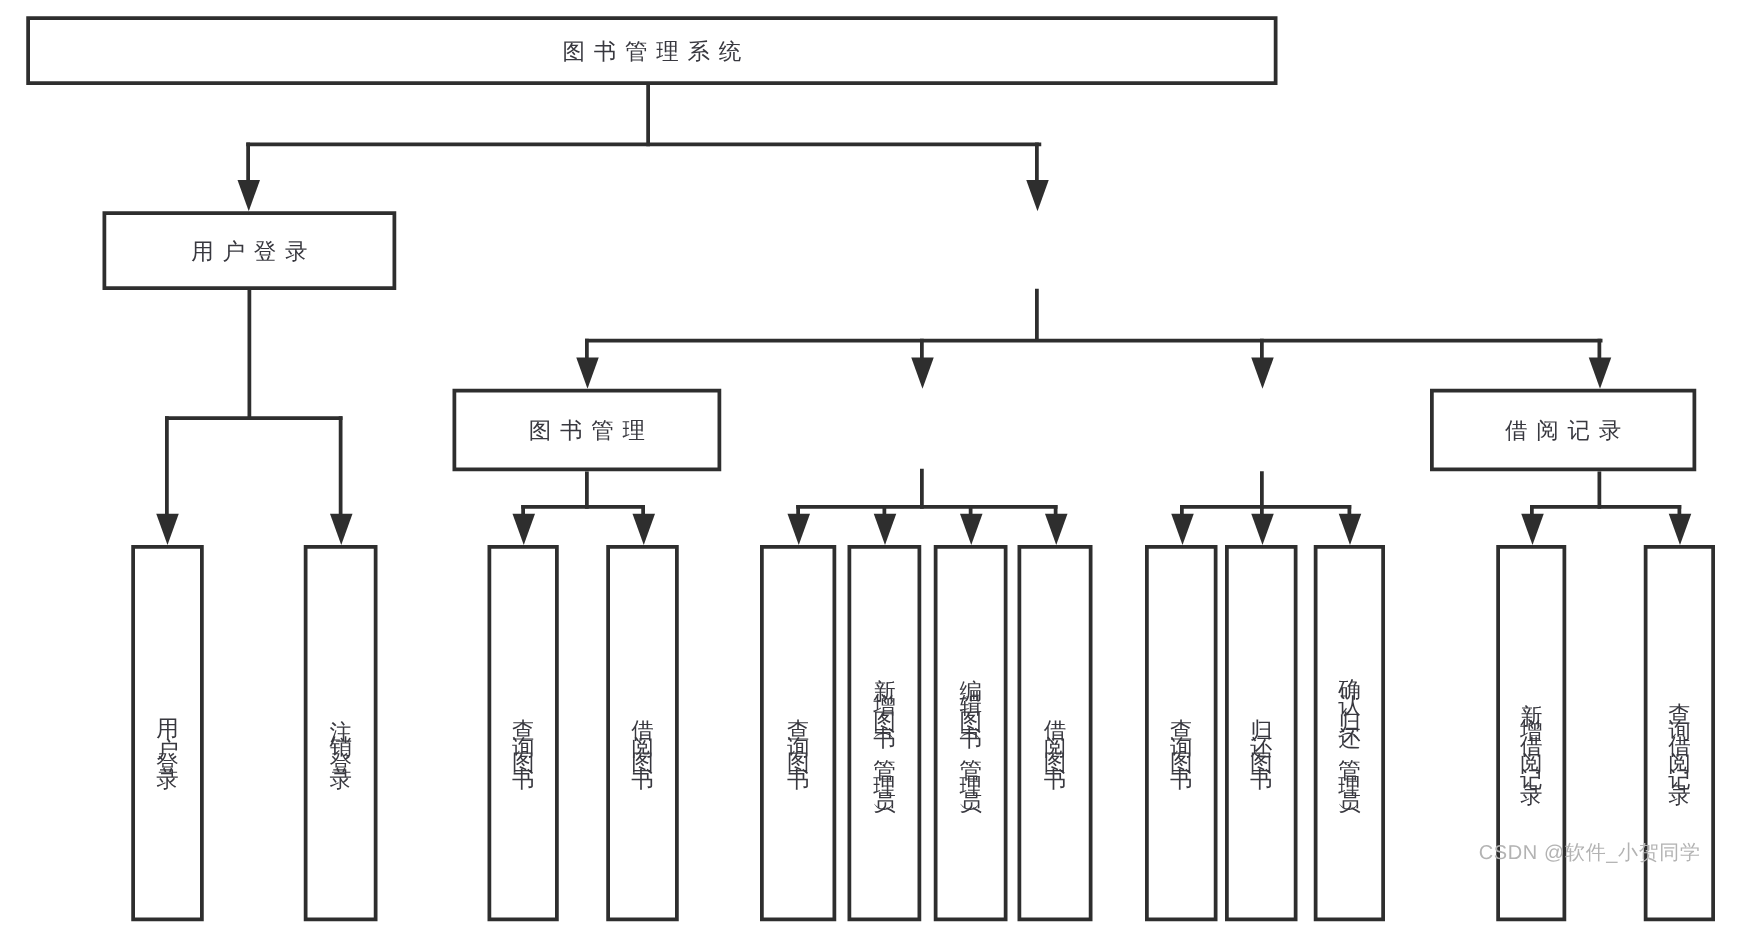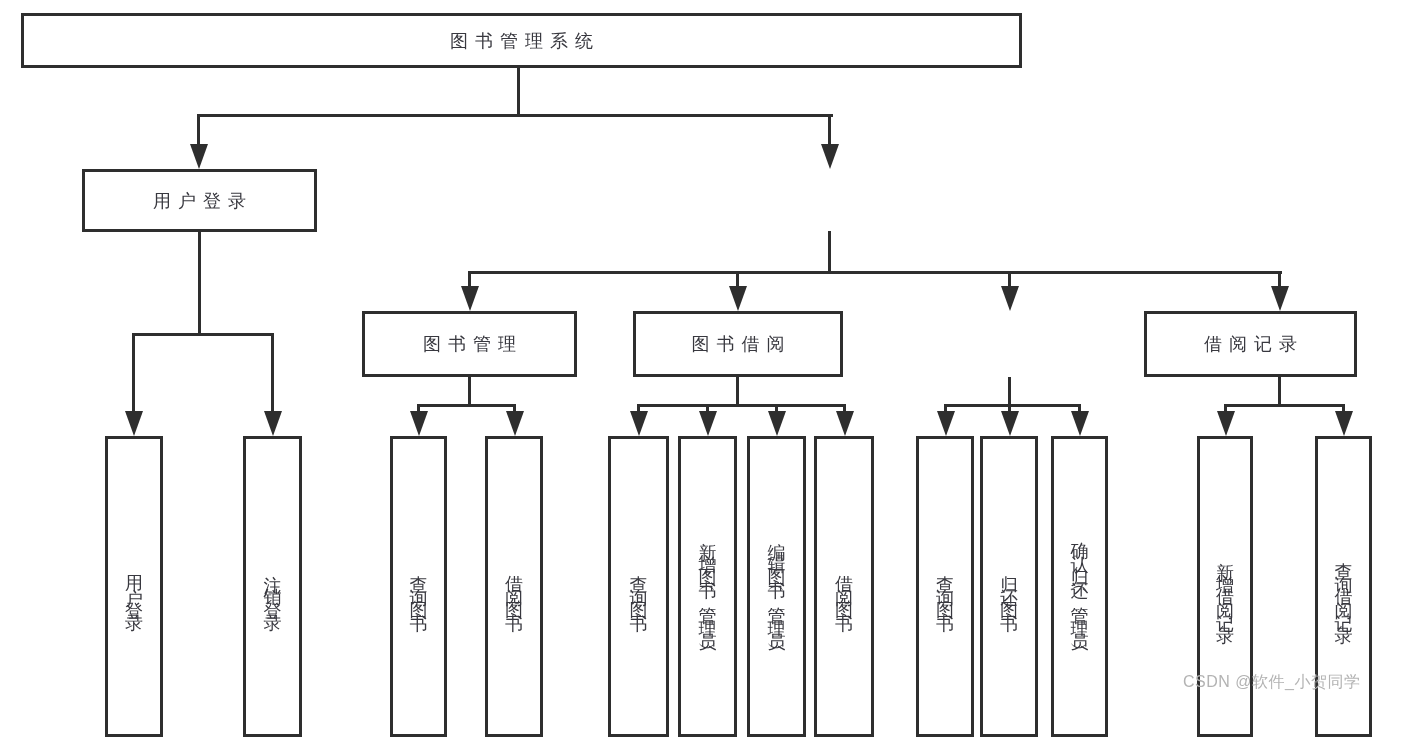--- a/index.html
+++ b/index.html
@@ -106,23 +106,20 @@
     <span>图书管理系统</span>
   </div>
 
   <div class="node hnode" style="left:82px;top:169px;width:235px;height:63px">
     <span>用户登录</span>
   </div>
 
   <div class="node hnode" style="left:362px;top:311px;width:215px;height:66px">
     <span>图书管理</span>
   </div>
-  <div class="node hnode" style="left:633px;top:311px;width:210px;height:66px">
-    <span>图书借阅</span>
-  </div>
   <div class="node hnode" style="left:1144px;top:311px;width:213px;height:66px">
     <span>借阅记录</span>
   </div>
 
   <div class="node leaf" style="left:105px;top:436px;width:58px;height:301px">
     <span>用户登录</span>
   </div>
   <div class="node leaf" style="left:243px;top:436px;width:59px;height:301px">
     <span>注销登录</span>
   </div>

